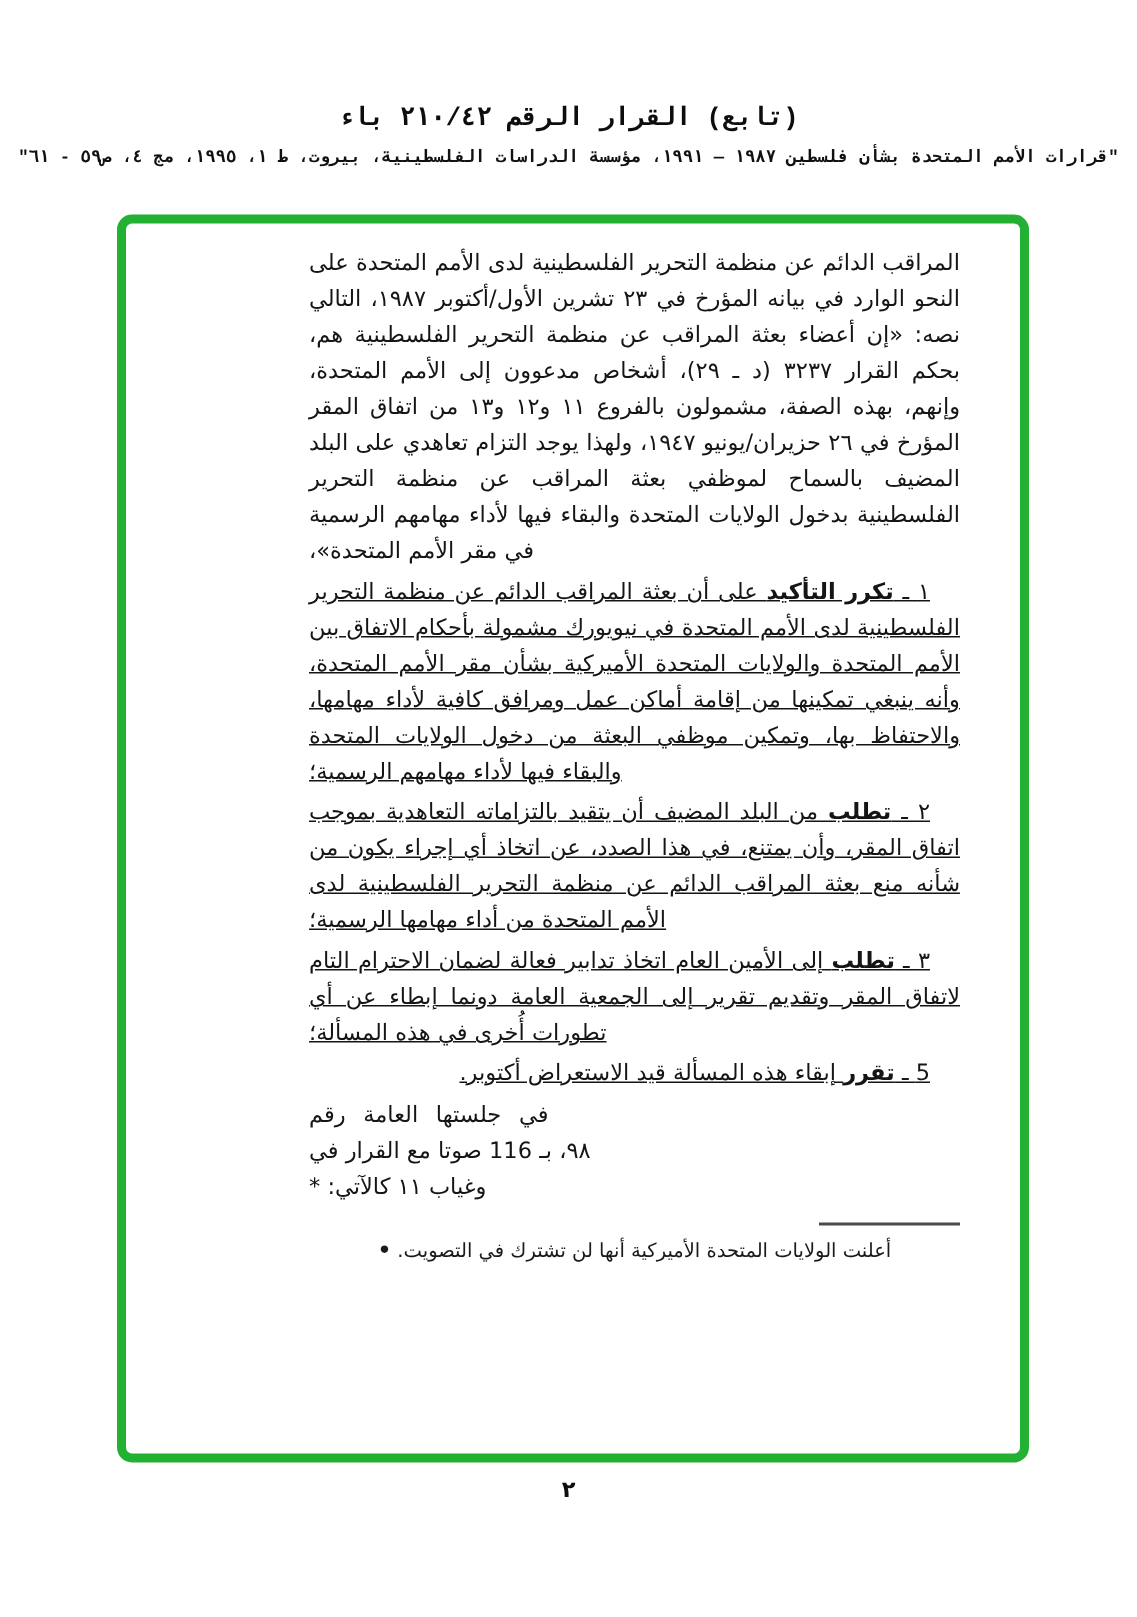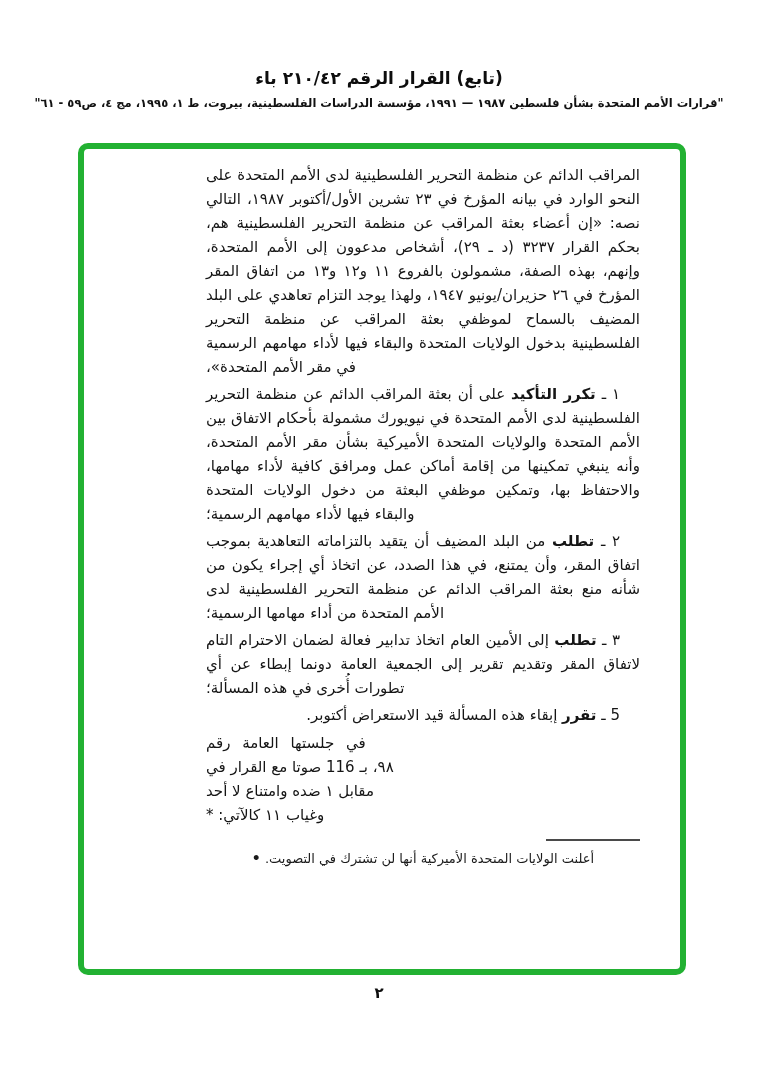--- a/index.html
+++ b/index.html
@@ -6,21 +6,21 @@
   body{
     width:758px;height:1078px;
     background:#ffffff;
     position:relative;
     overflow:hidden;
     font-family:"DejaVu Sans",sans-serif;
     color:#141414;
   }
   .doc-header{
     position:absolute;top:68px;left:0;width:758px;
-    text-align:center;direction:rtl;
+    text-align:center;direction:rtl;font-family:Liberation Mono, monospace;
   }
   .doc-title{
     font-size:17px;font-weight:bold;color:#0d0d0d;
     letter-spacing:0.2px;
   }
   .doc-source{
     margin-top:8px;
     font-size:11.5px;font-weight:bold;color:#111;
     white-space:nowrap;
   }
@@ -41,21 +41,21 @@
     direction:rtl;
     overflow:hidden;
   }
   p.body-par{
     margin:0 0 3px 0;
     font-size:15px;line-height:24px;
     text-align:justify;
     text-align-last:left;
     color:#151515;
   }
-  p.numbered{ text-indent:20px; }
+  p.numbered{ text-indent:20px;text-decoration:underline; }
   p.last-right{ text-align-last:right; }
   b.lead{ font-weight:bold; }
   .closing{
     width:214px;
     margin:4px auto 0 0; 
   }
   .closing-line{
     direction:rtl;
     font-size:15px;line-height:24px;
     text-align:left;
@@ -99,21 +99,20 @@
 
   <p class="body-par numbered"><span>٢ ـ </span><b class="lead">تطلب</b><span> من البلد المضيف أن يتقيد بالتزاماته التعاهدية بموجب اتفاق المقر، وأن يمتنع، في هذا الصدد، عن اتخاذ أي إجراء يكون من شأنه منع بعثة المراقب الدائم عن منظمة التحرير الفلسطينية لدى الأمم المتحدة من أداء مهامها الرسمية؛</span></p>
 
   <p class="body-par numbered"><span>٣ ـ </span><b class="lead">تطلب</b><span> إلى الأمين العام اتخاذ تدابير فعالة لضمان الاحترام التام لاتفاق المقر وتقديم تقرير إلى الجمعية العامة دونما إبطاء عن أي تطورات أُخرى في هذه المسألة؛</span></p>
 
   <p class="body-par numbered last-right"><span>5 ـ </span><b class="lead">تقرر</b><span> إبقاء هذه المسألة قيد الاستعراض أكتوبر.</span></p>
 
   <div class="closing">
     <div class="closing-line stretched">في جلستها العامة رقم</div>
     <div class="closing-line">٩٨، بـ 116 صوتا مع القرار في</div>
-    <div class="closing-line">مقابل ١ ضده وامتناع لا أحد</div>
     <div class="closing-line">وغياب ١١ كالآتي: *</div>
   </div>
 
   <div class="footnote-divider"></div>
 
   <div class="footnote"><span>أعلنت الولايات المتحدة الأميركية أنها لن تشترك في التصويت.</span> <span class="fn-marker">•</span></div>
 
 </div>
 
 <div class="page-num">٢</div>

